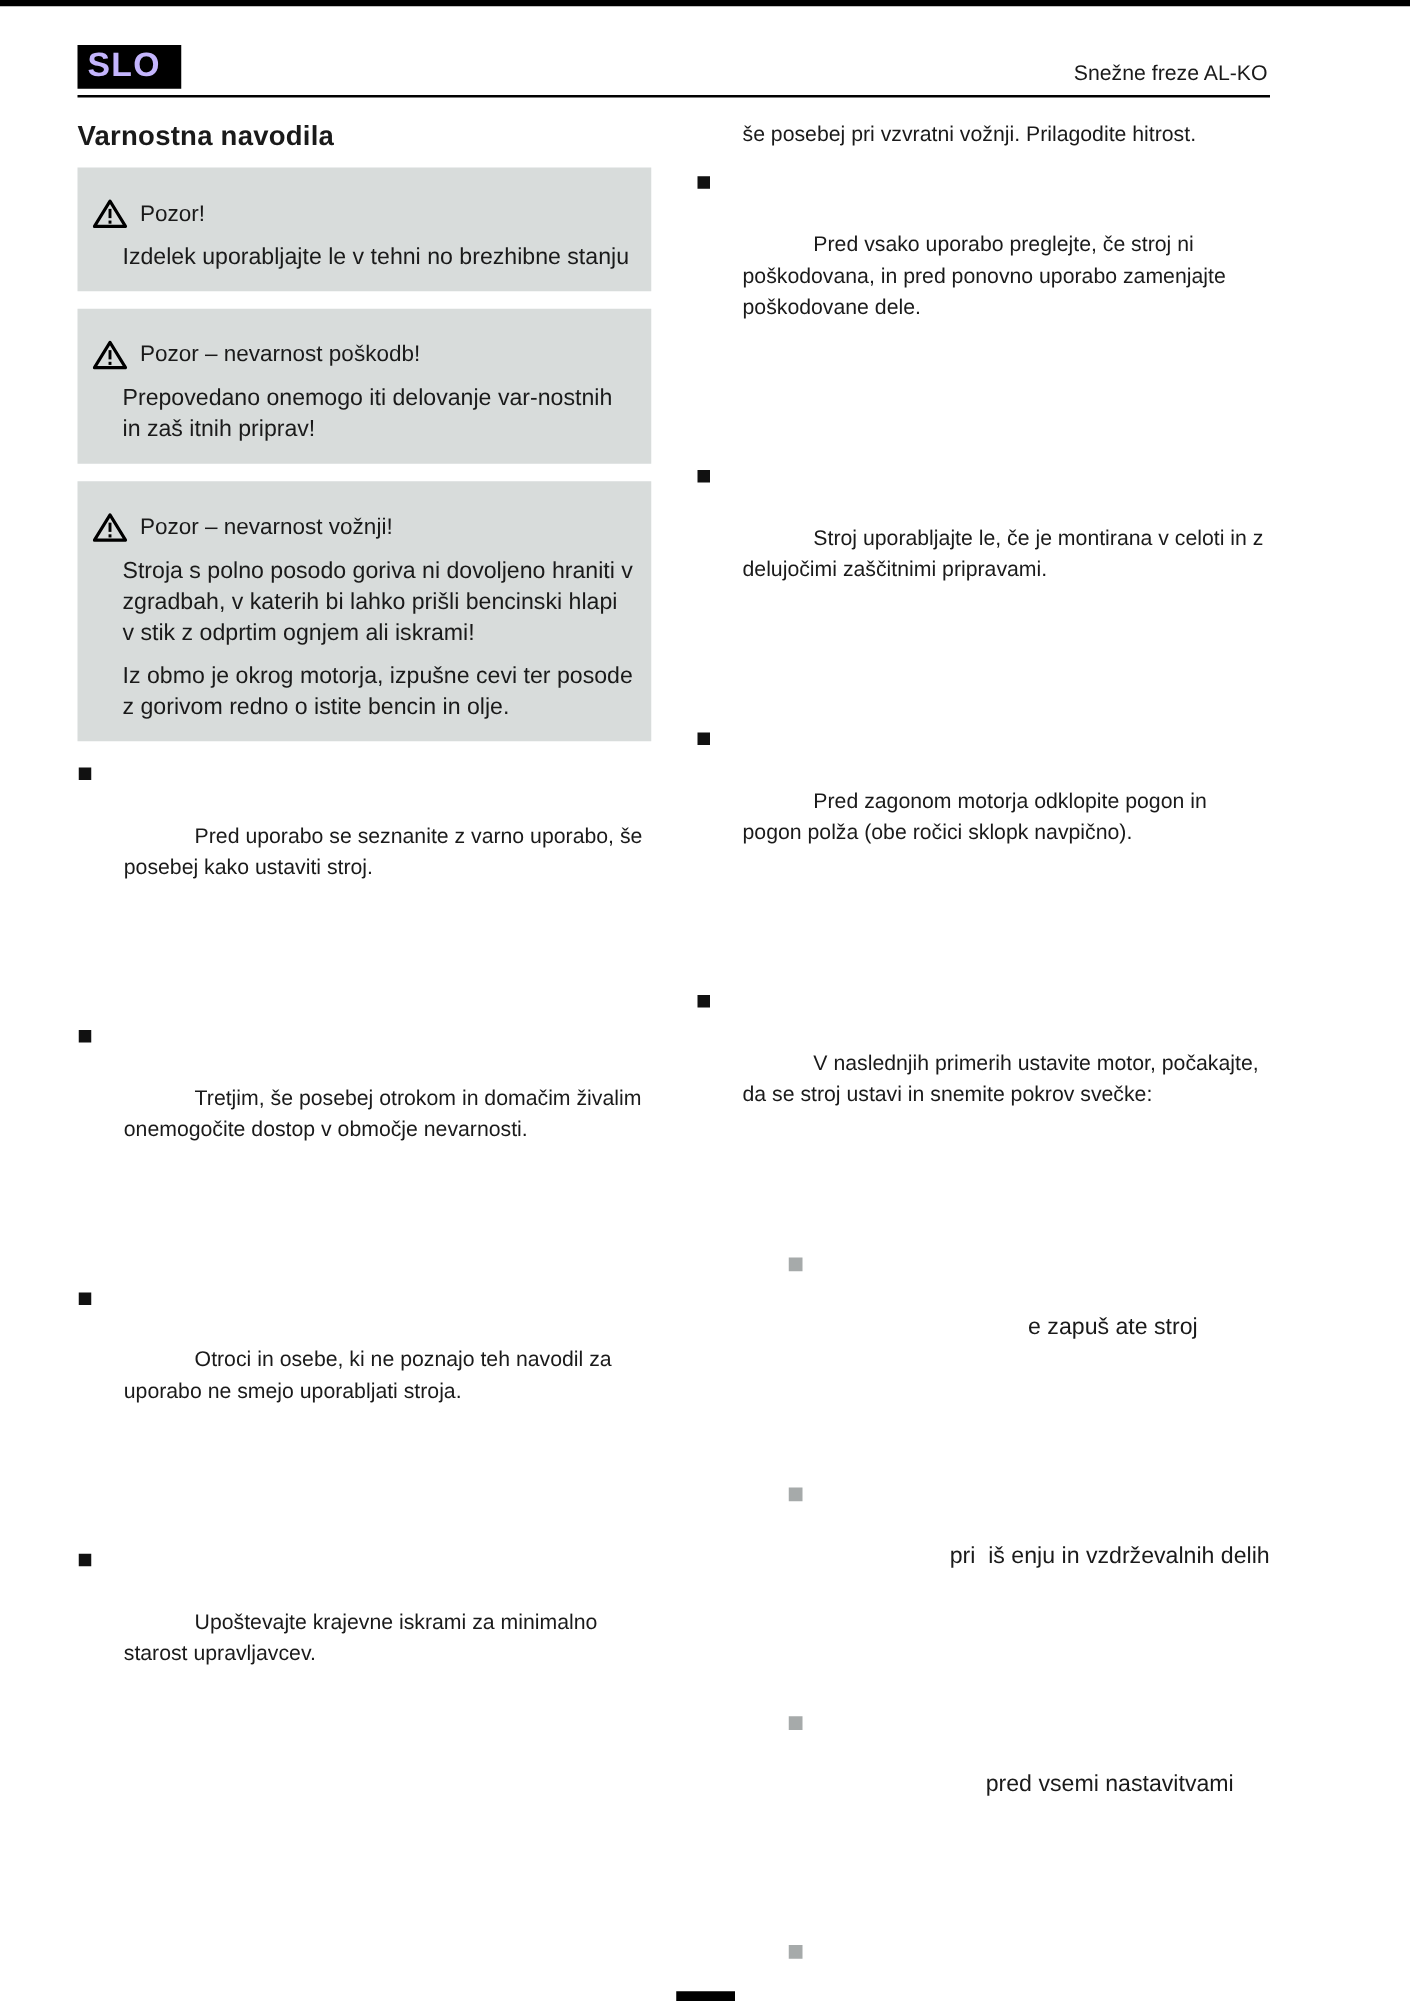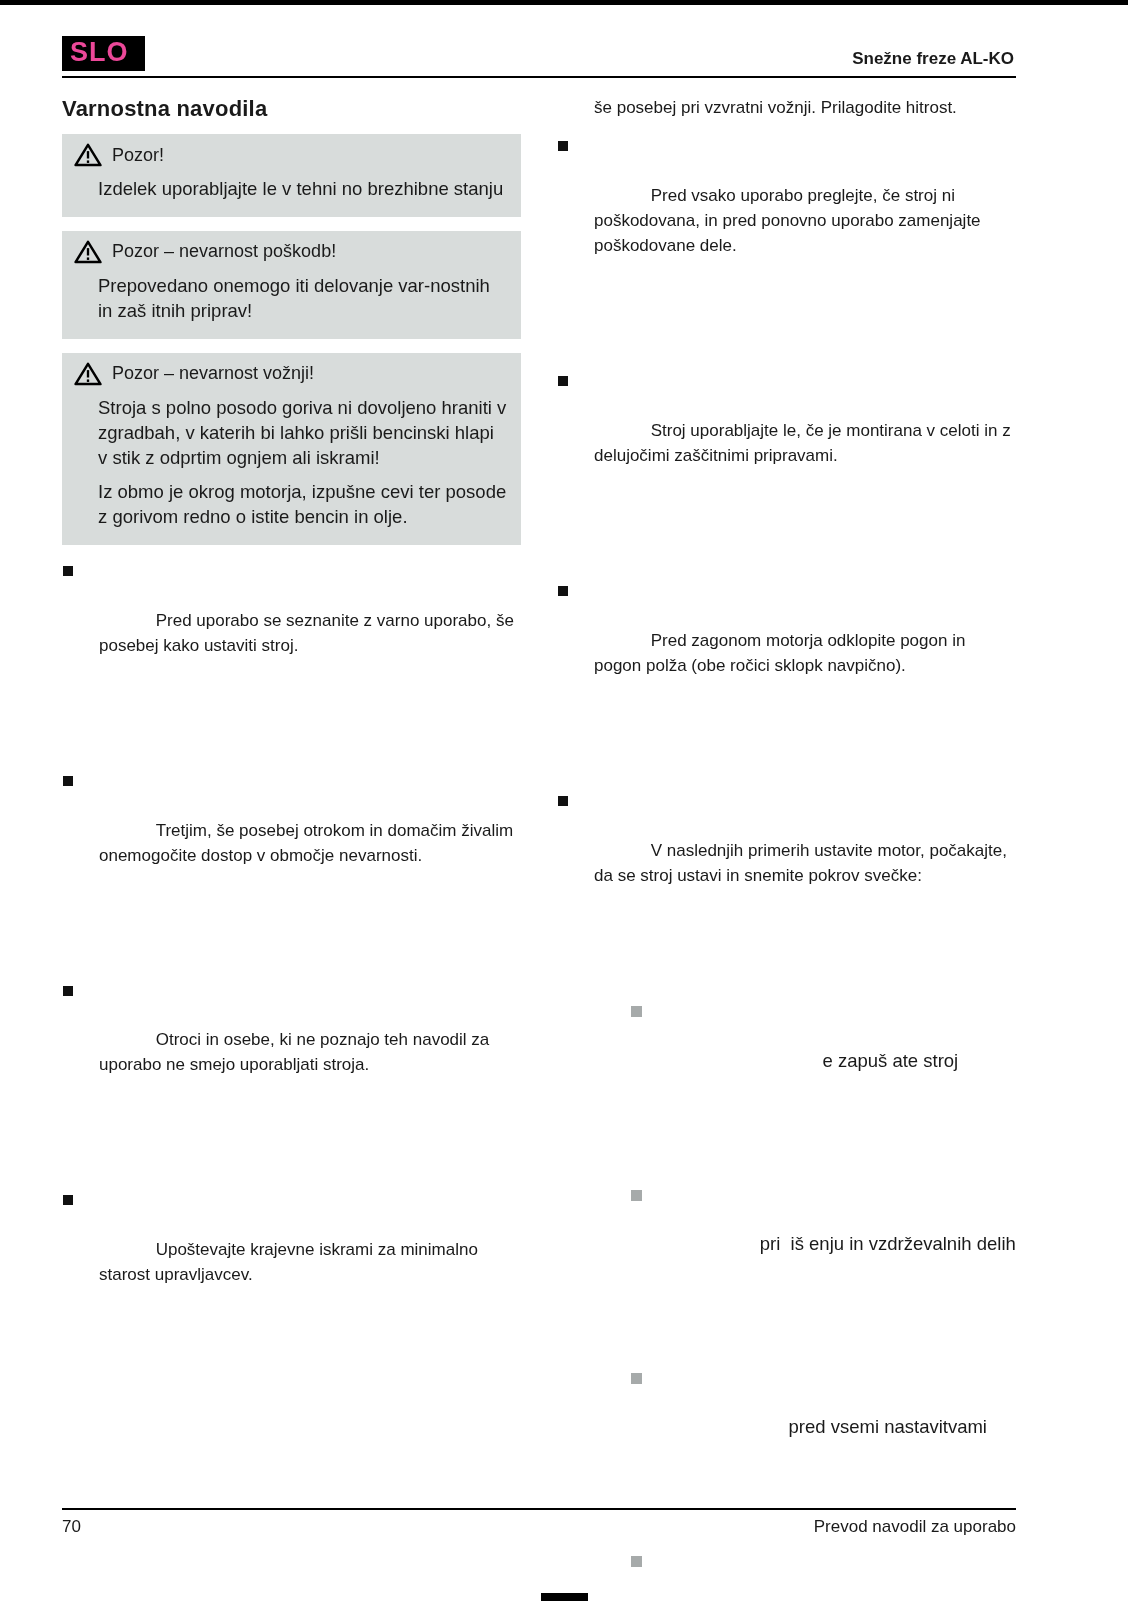--- a/index.html
+++ b/index.html
@@ -30,50 +30,49 @@
   .header {
     position: absolute;
     top: 40px; left: 62px; right: 112px;
     height: 38px;
     border-bottom: 2px solid #000;
   }
   .lang-badge {
     position: absolute;
     left: 0; bottom: 5px;
     background: #000;
-    color: #ec4899;
+    color: #c4b5fd;
     font-weight: bold;
     font-size: 27px;
     line-height: 1;
     padding: 3px 16px 5px 8px;
     letter-spacing: 1px;
   }
   .header-right {
     position: absolute;
     right: 2px; bottom: 7px;
     font-size: 17px;
-    font-weight: bold;
   }
   .content {
     position: absolute;
     top: 96px; left: 62px; right: 112px;
     display: flex;
     gap: 36px;
   }
   .col { flex: 1 1 0; min-width: 0; }
   .section-title {
     font-size: 22px;
     font-weight: 700;
     margin-bottom: 12px;
     letter-spacing: 0.2px;
   }
   
   .warning-box {
     background: #d8dcdb;
-    padding: 8px 14px 15px 12px;
+    padding: 24px 14px 15px 12px;
     margin-bottom: 14px;
   }
   .warning-head {
     display: flex;
     align-items: center;
     gap: 10px;
   }
   .warning-icon { flex: 0 0 auto; display: inline-flex; }
   .warning-icon svg { display: block; }
   .warning-title { font-size: 18px; }
@@ -310,19 +309,15 @@
               
                 
               </span>
           </li>
 
         </ul>
     </div>
 
   </div>
 
-  <footer class="footer">
-    <span>70</span>
-    <span>Prevod navodil za uporabo</span>
-  </footer>
 
   <div class="bottom-mark"></div>
 </div>
 
 </body></html>

